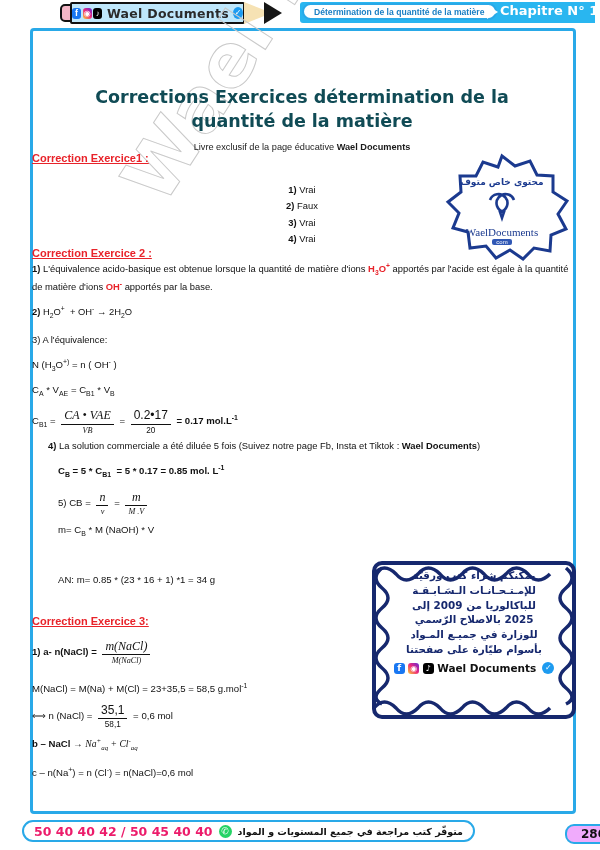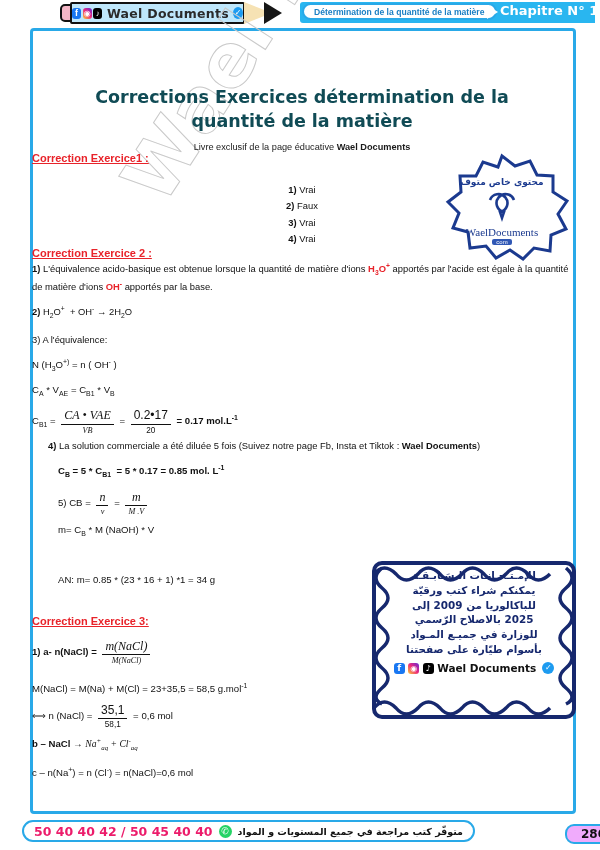--- a/index.html
+++ b/index.html
@@ -368,22 +368,22 @@
 
 <div class="promo">
   <svg width="212" height="164" viewBox="0 0 212 164">
     <rect x="6" y="5" width="200" height="154" rx="8" fill="none" stroke="#16286e" stroke-width="4"></rect>
     <path d="M6,16 q10,-12 22,0 q10,12 22,0 q10,-12 22,0 q10,12 22,0 q10,-12 22,0 q10,12 22,0 q10,-12 22,0 q10,12 22,0" fill="none" stroke="#16286e" stroke-width="3.5"></path>
     <path d="M6,150 q10,-12 22,0 q10,12 22,0 q10,-12 22,0 q10,12 22,0 q10,-12 22,0 q10,12 22,0 q10,-12 22,0 q10,12 22,0" fill="none" stroke="#16286e" stroke-width="3.5"></path>
     <path d="M14,10 q-12,10 0,20 q12,10 0,20 q-12,10 0,20 q12,10 0,20 q-12,10 0,20 q12,10 0,20 q-12,10 0,16" fill="none" stroke="#16286e" stroke-width="3.5"></path>
     <path d="M198,10 q12,10 0,20 q-12,10 0,20 q12,10 0,20 q-12,10 0,20 q12,10 0,20 q-12,10 0,20 q12,10 0,16" fill="none" stroke="#16286e" stroke-width="3.5"></path>
   </svg>
   <div class="promo-inner">
+    <div>يمكنكم شراء كتب ورقيّة</div>
     <div>للإمـتـحـانـات الـسَـابـقـة</div>
-    <div>يمكنكم شراء كتب ورقيّة</div>
     <div>للباكالوريا من 2009 إلى</div>
     <div>2025 بالاصلاح الرّسمي</div>
     <div>للوزارة في جميـع المـواد</div>
     <div>بأسوام طيّارة على صفحتنا</div>
     <div class="promo-foot">
       <span class="soc soc-fb">f</span>
       <span class="soc soc-ig">◉</span>
       <span class="soc soc-tt">♪</span>
       <span class="nm">Wael Documents</span>
       <span class="verified">✓</span>

